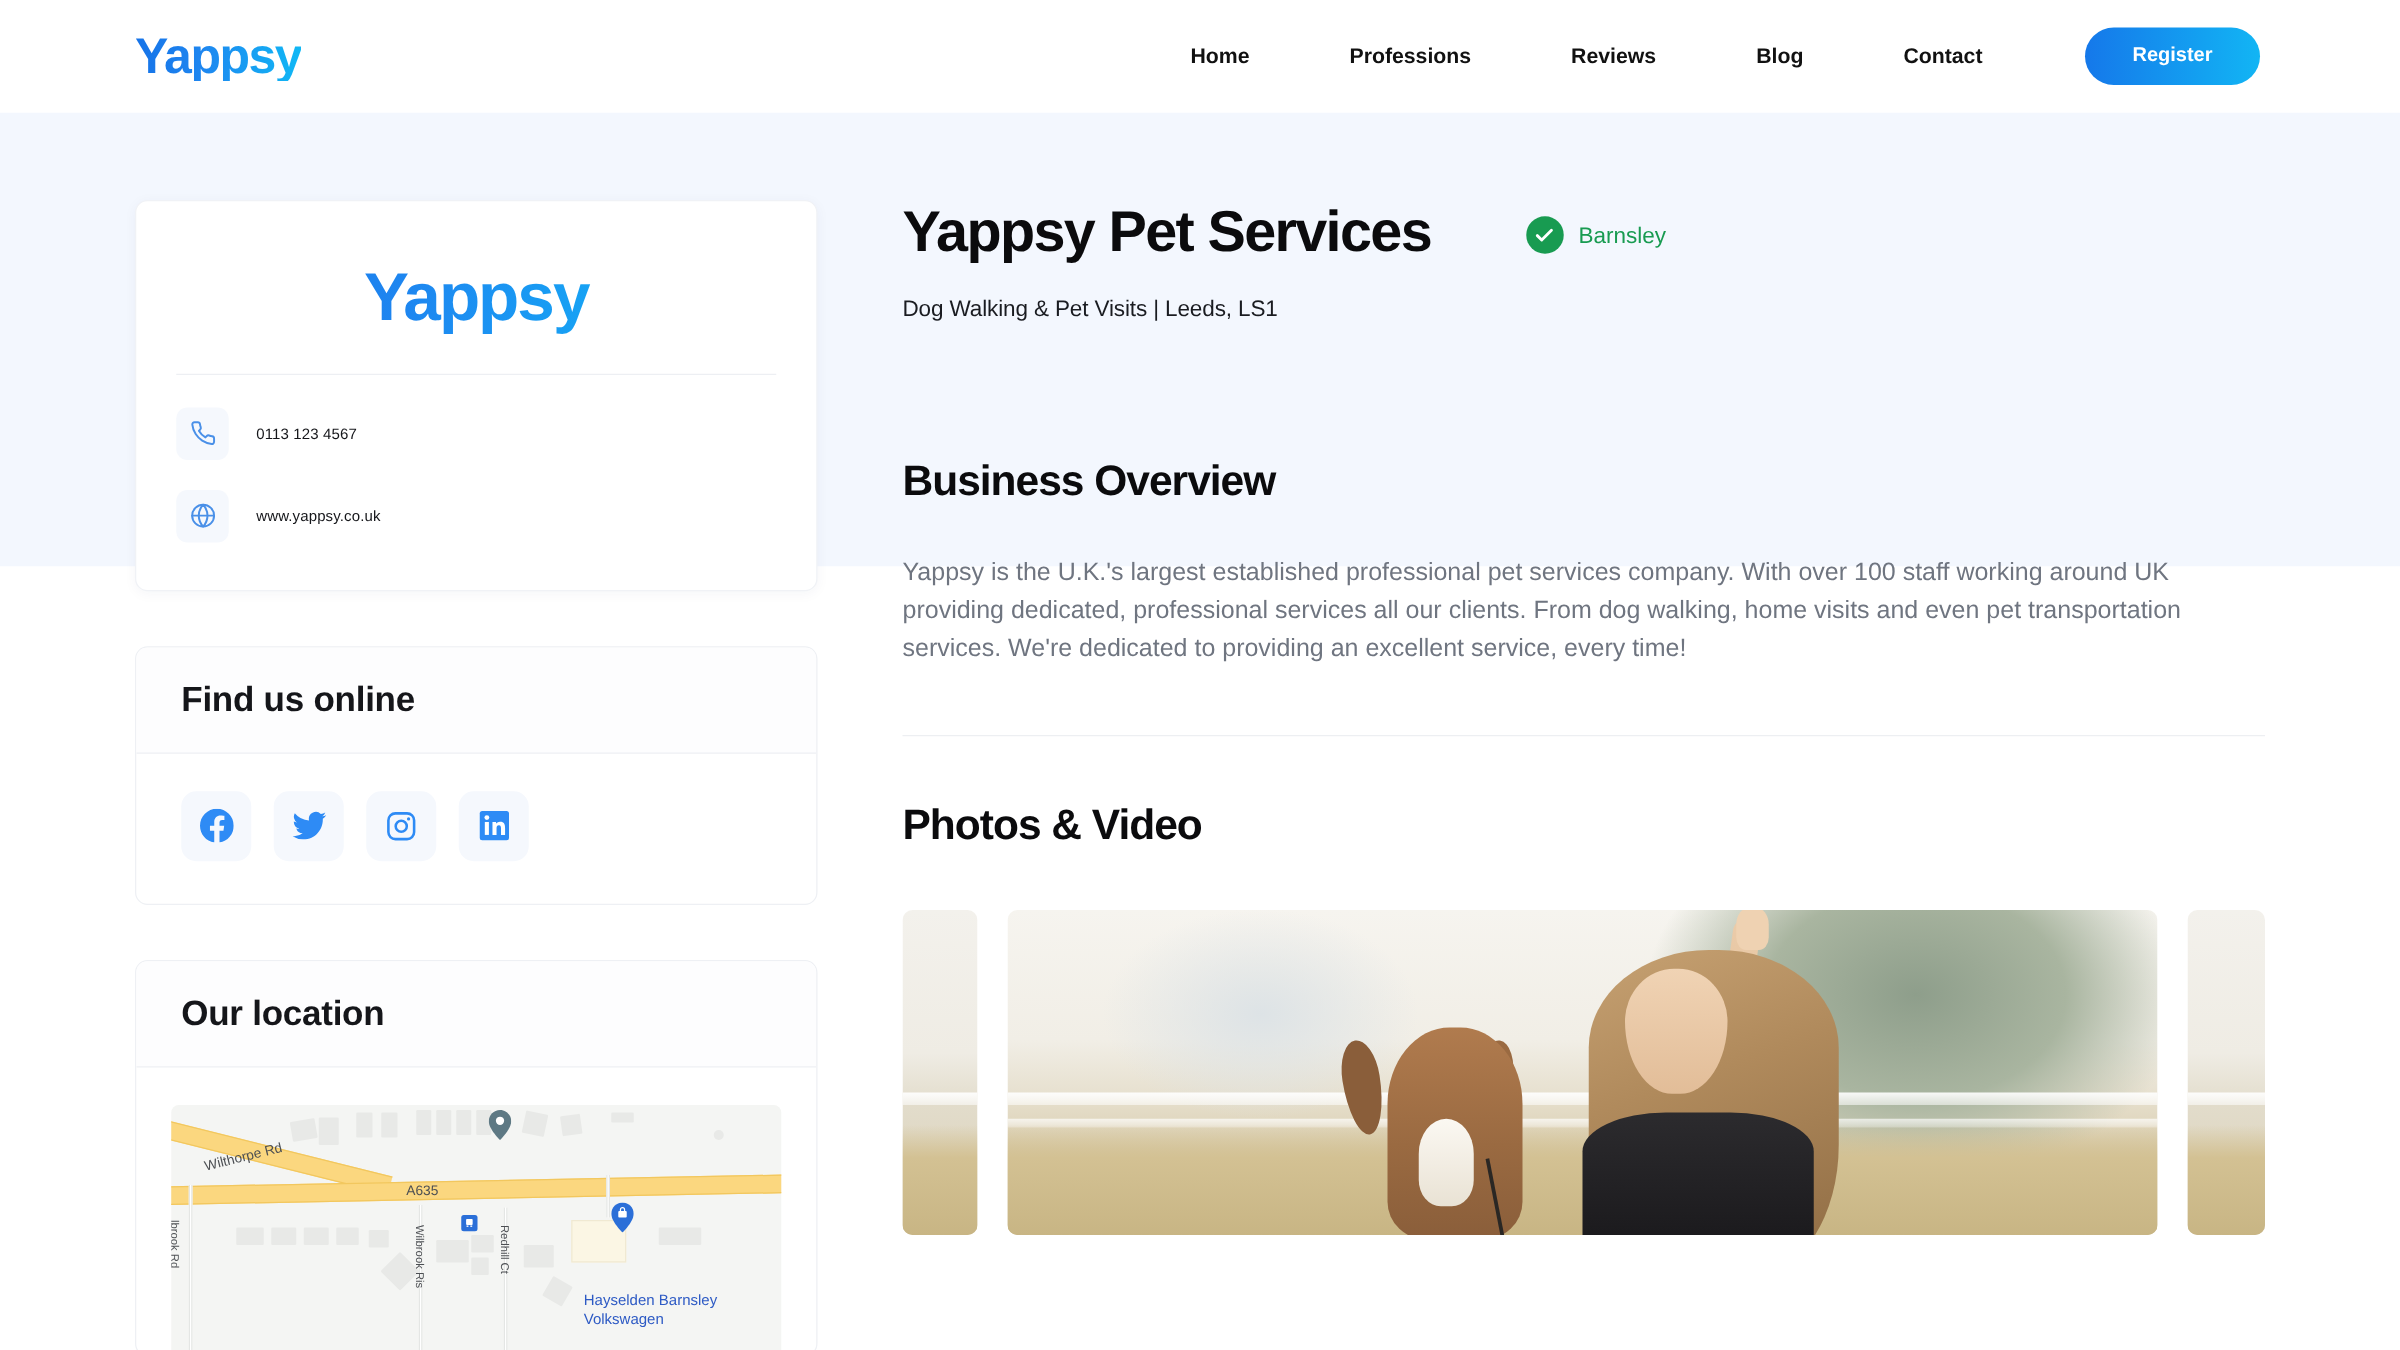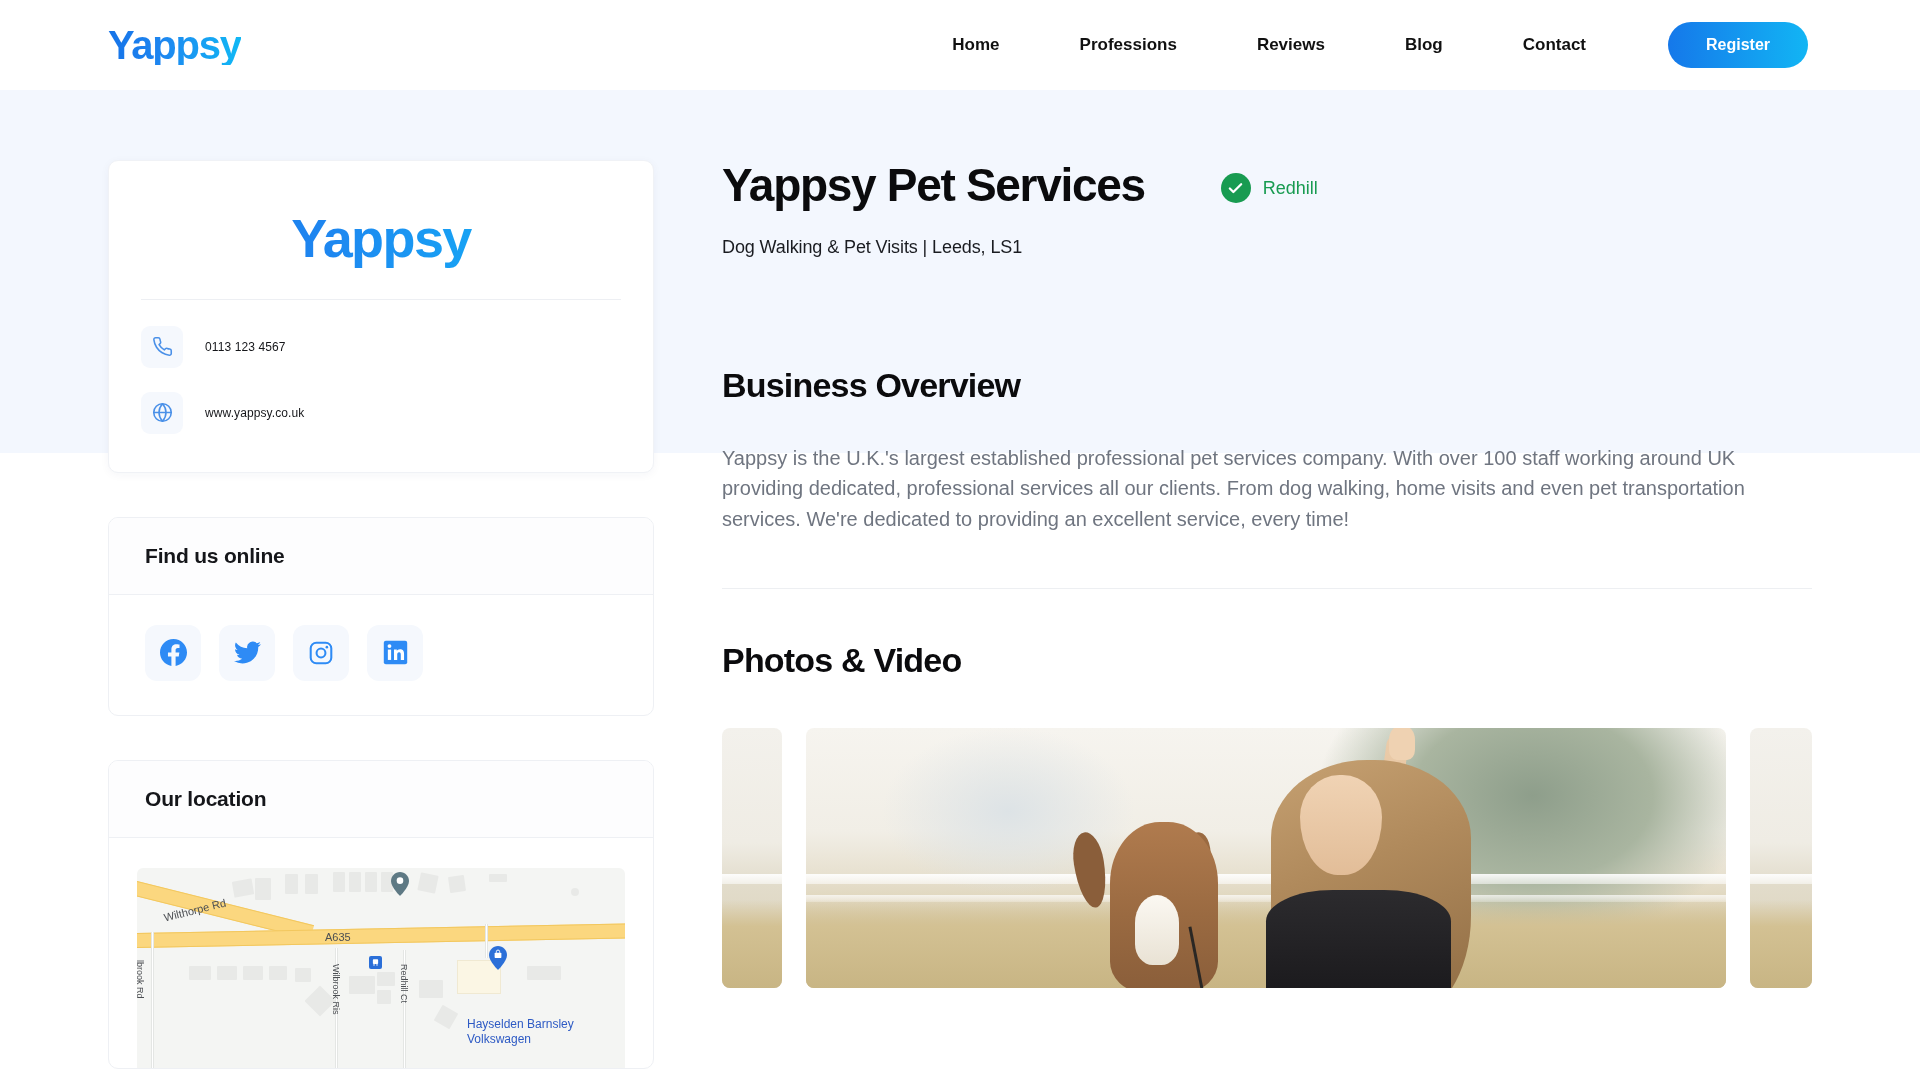--- a/index.html
+++ b/index.html
@@ -141,21 +141,21 @@
     border: 1px solid #EEF0F4;
     border-radius: 10px;
     overflow: hidden;
   }
   .panel-head {
     padding: 26px 36px 26px 36px;
     border-bottom: 1px solid #EEF0F4;
     background: #FDFDFE;
   }
   .panel-title {
-    font-size: 21px;
+    font-size: 28px;
     font-weight: 700;
     color: #15161A;
     letter-spacing: -0.2px;
   }
   .panel-body { padding: 30px 36px 34px 36px; }
   .social-row { display: flex; gap: 18px; }
   .social-tile {
     width: 56px; height: 56px;
     border-radius: 12px;
     background: #F5F8FD;
@@ -599,21 +599,21 @@
   <div class="right-col">
 
     <div class="biz-head">
       <h1 class="biz-title">Yappsy Pet Services</h1>
       <div class="claimed">
         <div class="check-circle">
           <svg width="17" height="17" viewBox="0 0 24 24" fill="none" stroke="#ffffff" stroke-width="3.2" stroke-linecap="round" stroke-linejoin="round">
             <polyline points="20 6 9 17 4 12"></polyline>
           </svg>
         </div>
-        <span class="claimed-text">Redhill</span>
+        <span class="claimed-text">Barnsley</span>
       </div>
     </div>
 
     <div class="biz-sub">Dog Walking &amp; Pet Visits | Leeds, LS1</div>
 
 
     <div class="section-gap"></div>
 
     <h2 class="section-title">Business Overview</h2>
     <p class="overview-text">Yappsy is the U.K.'s largest established professional pet services company. With over 100 staff working around UK providing dedicated, professional services all our clients. From dog walking, home visits and even pet transportation services. We're dedicated to providing an excellent service, every time!</p>

